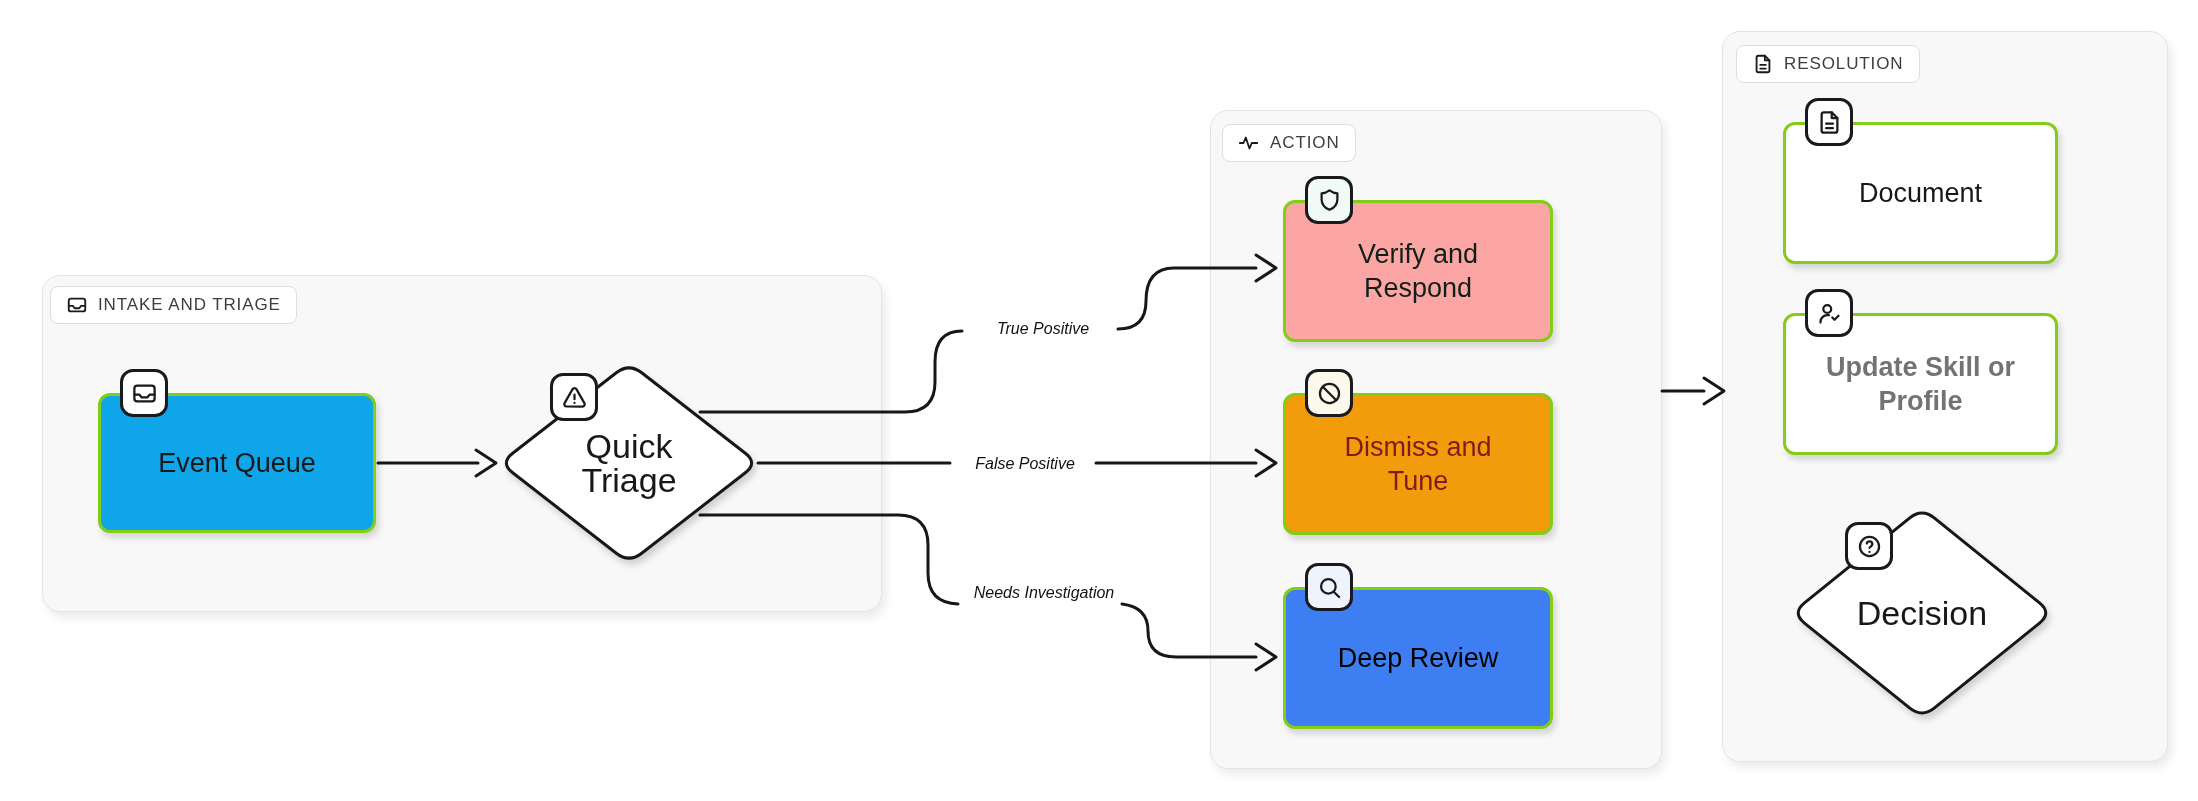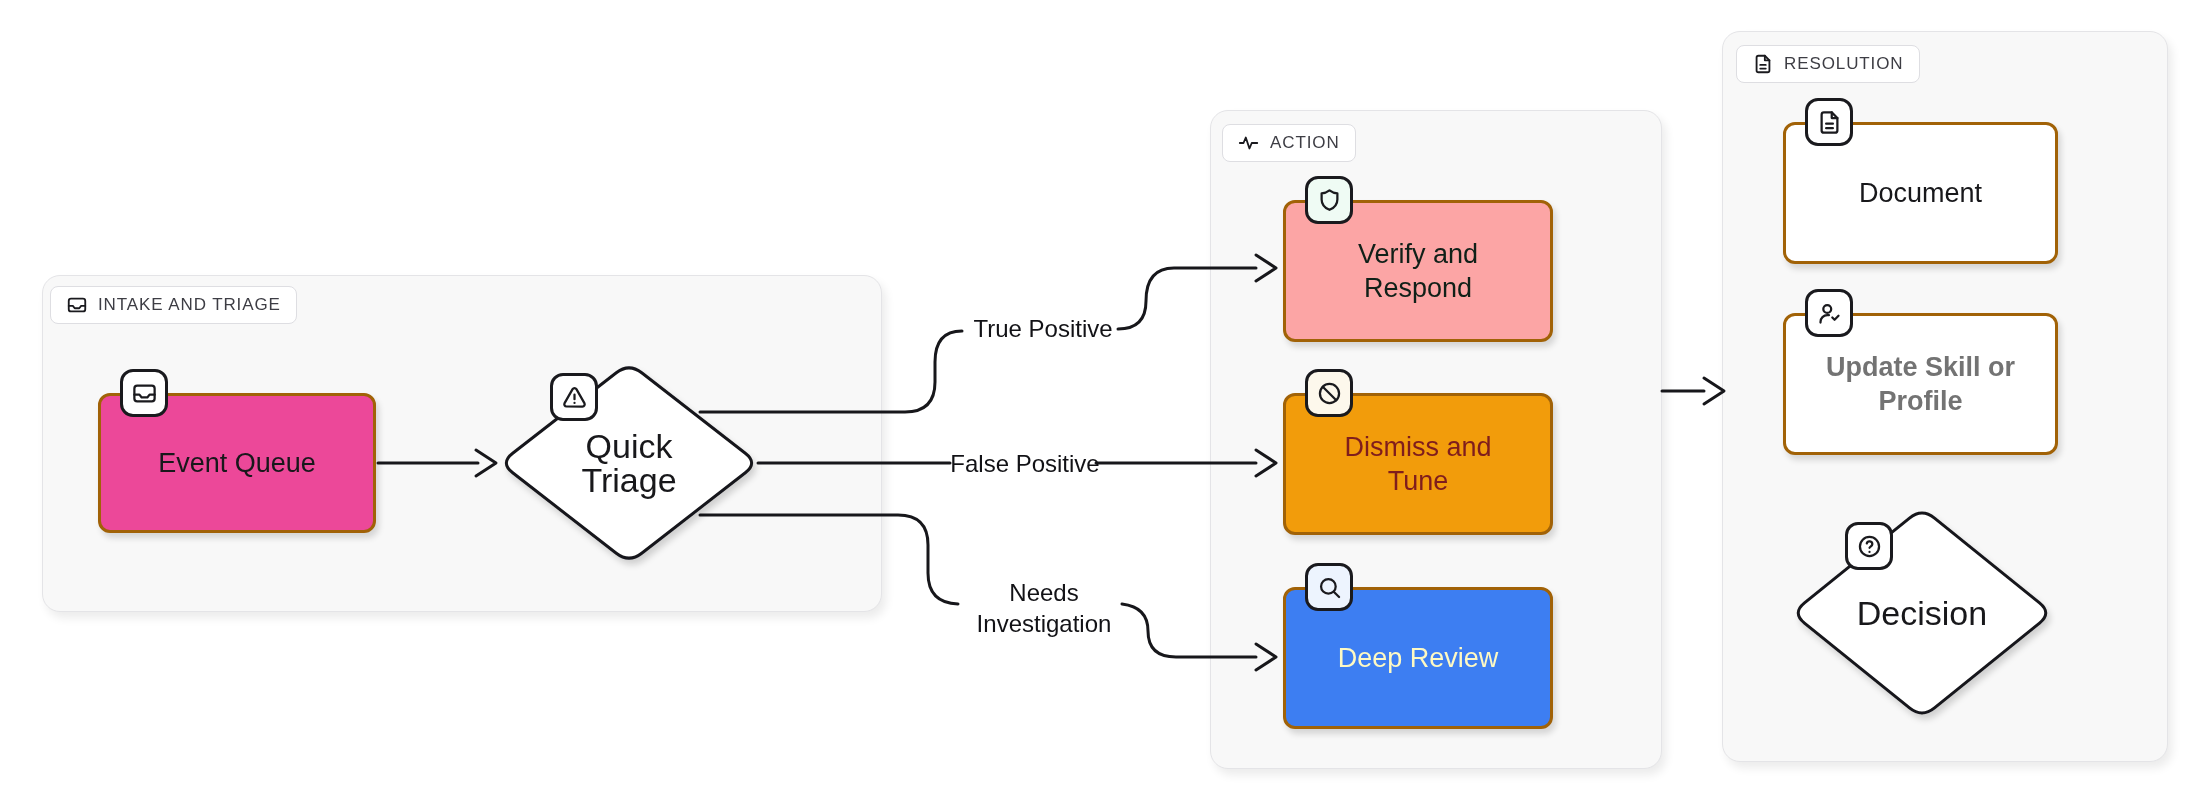--- a/index.html
+++ b/index.html
@@ -19,37 +19,37 @@
     padding:0 15px;background:#ffffff;border:1.5px solid #dedee2;border-radius:8px;
     font-size:17px;letter-spacing:0.9px;color:#3d3d44;white-space:nowrap;box-sizing:border-box;justify-content:space-between;
   }
   .chip svg{width:22px;height:22px;flex:0 0 auto;}
   
   svg.wires{position:absolute;left:0;top:0;width:2198px;height:801px;}
   .wire{fill:none;stroke:var(--edge,#17171b);stroke-width:3;stroke-linecap:round;stroke-linejoin:round;}
   .shape{fill:#ffffff;stroke:var(--edge,#17171b);stroke-width:3;stroke-linejoin:round;}
   
   .node{
-    position:absolute;border:3px solid #a16207;border-radius:12px;background:#fff;
+    position:absolute;border:3px solid #84cc16;border-radius:12px;background:#fff;
     display:flex;align-items:center;justify-content:center;text-align:center;
     font-size:27px;line-height:34px;box-sizing:border-box;
     box-shadow:3px 5px 6px rgba(0,0,0,0.14);
   }
   .badge{
     position:absolute;width:48px;height:48px;border:3px solid #1a1a1e;border-radius:13px;
     background:#fff;display:flex;align-items:center;justify-content:center;box-sizing:border-box;
   }
   .badge svg{width:27px;height:27px;}
   .node > .badge{left:19px;top:-27px;}
   .diamond-label{
     position:absolute;display:flex;align-items:center;justify-content:center;
     text-align:center;font-size:34px;line-height:34px;color:#18181b;
   }
   .edge-label{
-    position:absolute;text-align:center;font-size:24px;line-height:31px;color:#121216;width:200px;
+    position:absolute;text-align:center;font-size:16px;line-height:31px;color:#121216;width:200px;font-style:italic;
   }
   .ic{stroke:#1a1a1e;stroke-width:2;fill:none;stroke-linecap:round;stroke-linejoin:round;}
 </style>
 </head>
 <body style="--edge: #17171b;">
 
 <div class="canvas">
 
   <div class="group" style="left:42px;top:275px;width:838px;height:335px"></div>
   <div class="group" style="left:1210px;top:110px;width:450px;height:657px"></div>
@@ -107,21 +107,21 @@
         <g class="ic">
           <path d="M14 3H7a2 2 0 0 0-2 2v14a2 2 0 0 0 2 2h10a2 2 0 0 0 2-2V8z"></path>
           <path d="M14 3v5h5"></path>
           <path d="M9 13h6"></path>
           <path d="M9 17h6"></path>
         </g>
       </svg>
     <span>RESOLUTION</span>
   </div>
 
-  <div class="node" style="left: 98px; top: 393px; width: 278px; height: 140px; background: #ec4899; color: rgb(24, 24, 27);">
+  <div class="node" style="left: 98px; top: 393px; width: 278px; height: 140px; background: #0ea5e9; color: rgb(24, 24, 27);">
     <div class="badge" style="background: rgb(255, 255, 255);">
       <svg viewBox="0 0 24 24">
           <g class="ic">
             <rect x="3" y="5" width="18" height="14" rx="2.5"></rect>
             <path d="M3 13h4.5l2 2.5h5l2-2.5H21"></path>
           </g>
         </svg>
     </div>
     <div>Event Queue</div>
   </div>
@@ -142,21 +142,21 @@
       <svg viewBox="0 0 24 24">
           <g class="ic">
             <circle cx="12" cy="12" r="8.5"></circle>
             <path d="M6 6l12 12"></path>
           </g>
         </svg>
     </div>
     <div style="width:200px">Dismiss and Tune</div>
   </div>
 
-  <div class="node" style="left: 1283px; top: 587px; width: 270px; height: 142px; background: rgb(61, 126, 242); color: #fef9c3;">
+  <div class="node" style="left: 1283px; top: 587px; width: 270px; height: 142px; background: rgb(61, 126, 242); color: #000000;">
     <div class="badge" style="background: rgb(237, 244, 254);">
       <svg viewBox="0 0 24 24">
           <g class="ic">
             <circle cx="11" cy="11" r="6.5"></circle>
             <path d="M20.5 20.5 16 16"></path>
           </g>
         </svg>
     </div>
     <div style="width:230px">Deep Review</div>
   </div>

